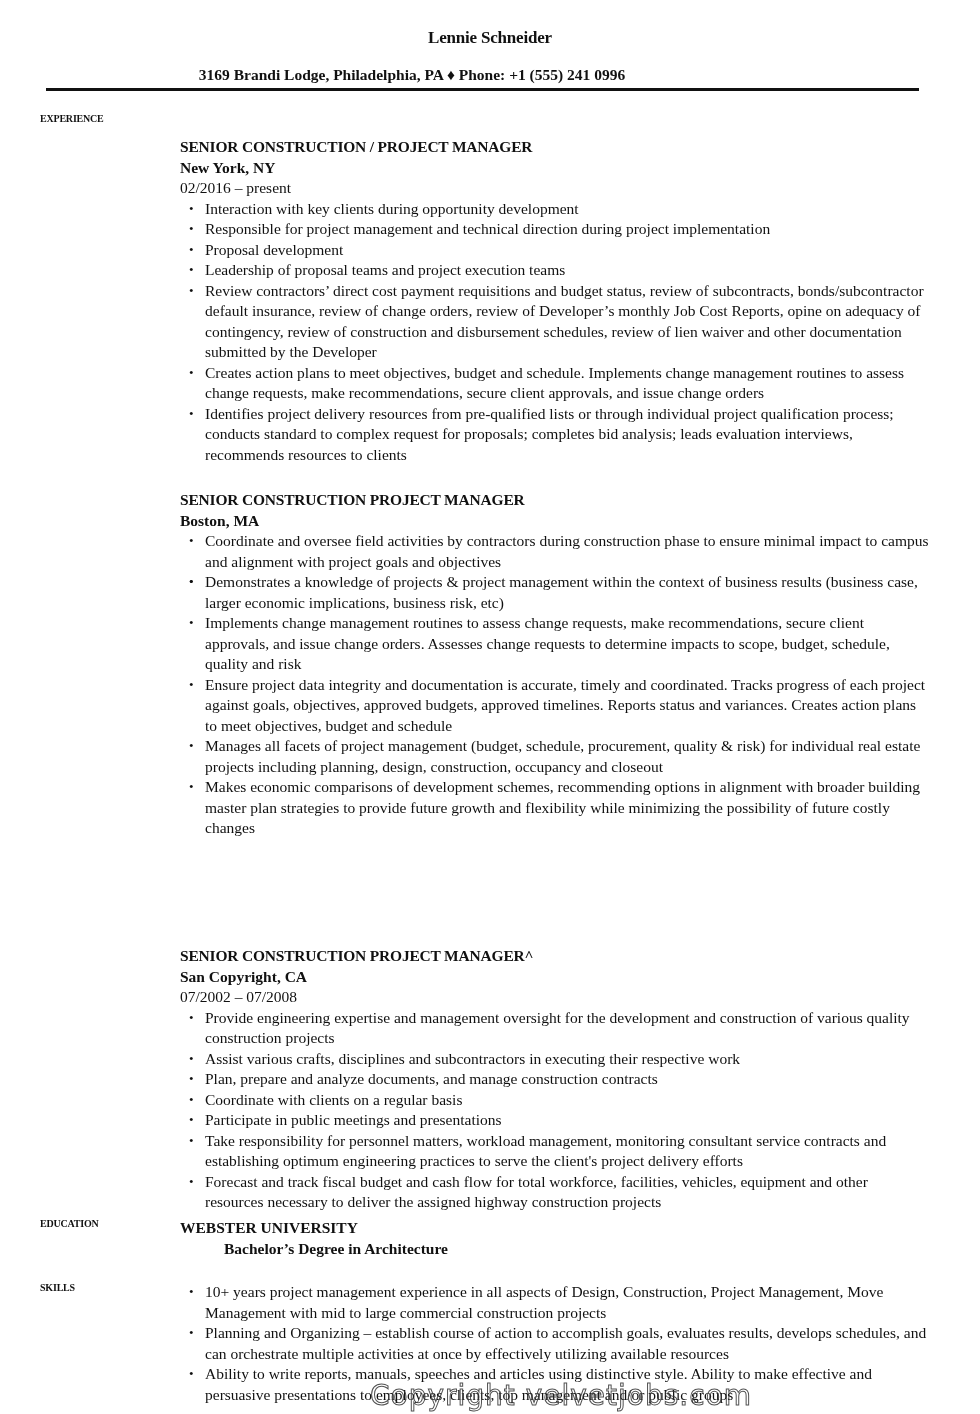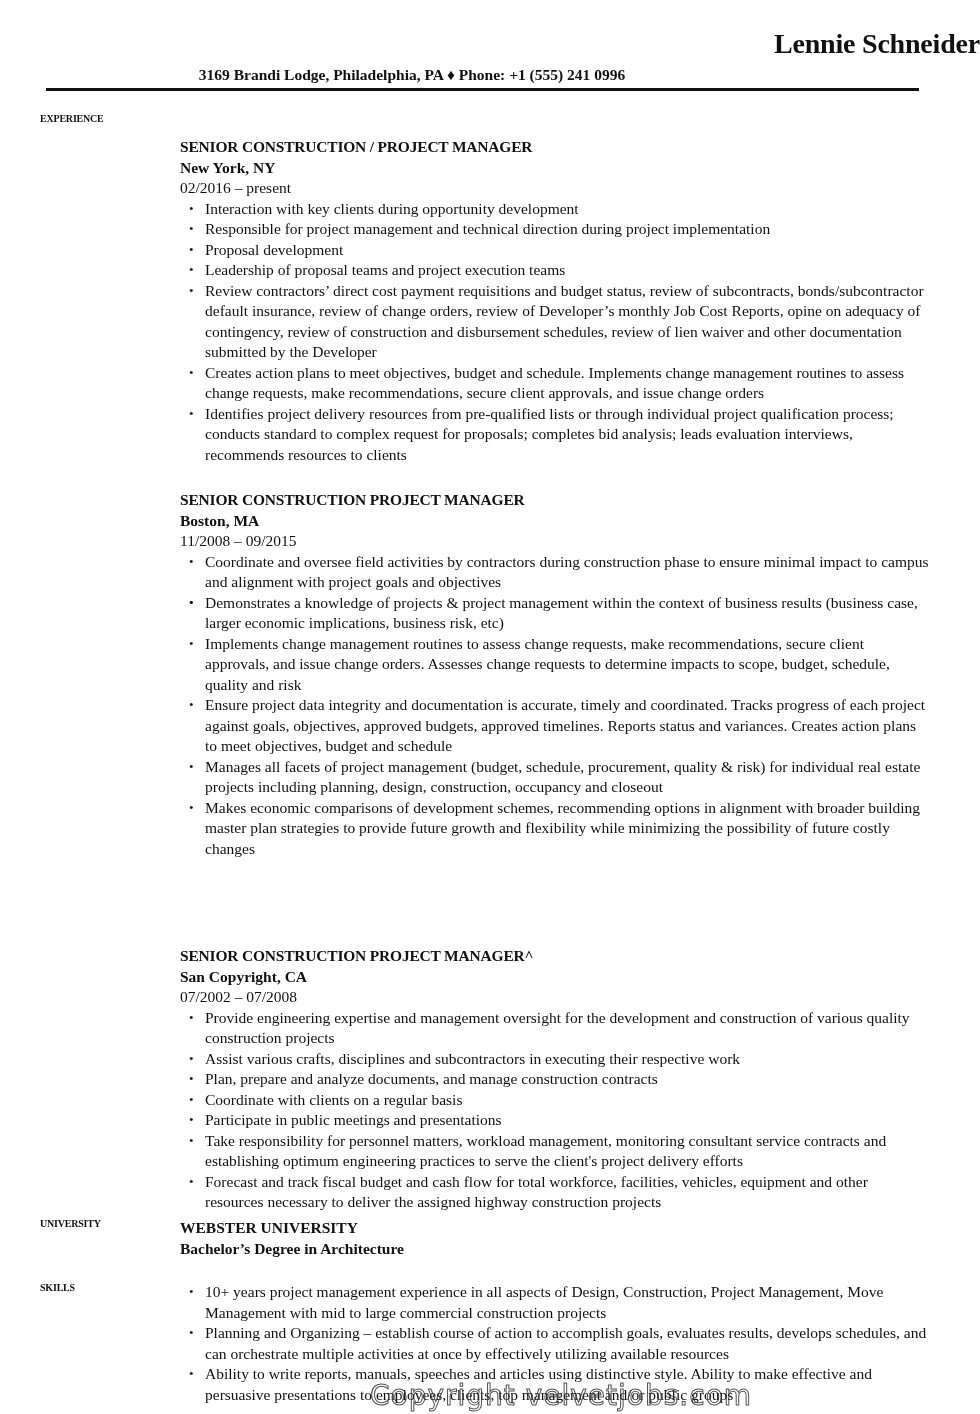--- a/index.html
+++ b/index.html
@@ -2,22 +2,22 @@
 <html><head>
 <meta charset="utf-8">
 <style>
   html, body { margin: 0; padding: 0; background: #ffffff; }
   body {
     width: 980px; height: 1414px; overflow: hidden; position: relative;
     font-family: "Liberation Serif", "DejaVu Serif", serif;
     color: #111111;
   }
   .name {
-    position: absolute; top: 28px; left: 0; width: 980px; text-align: right;
-    font-size: 28px; font-weight: bold; letter-spacing: -0.2px;
+    position: absolute; top: 28px; left: 0; width: 980px; text-align: center;
+    font-size: 17px; font-weight: bold; letter-spacing: -0.2px;
   }
   .contact {
     position: absolute; top: 66px; left: 0; width: 824px; text-align: center;
     font-size: 15.5px; font-weight: bold;
   }
   .rule {
     position: absolute; top: 88px; left: 46px; width: 873px; height: 3px; background: #111;
   }
   .section-label {
     position: absolute; left: 40px; font-size: 10px; font-weight: bold; letter-spacing: -0.2px;
@@ -25,21 +25,21 @@
   .col { position: absolute; left: 180px; width: 750px; font-size: 15.5px; line-height: 20.5px; }
   .job-title { font-weight: bold; text-transform: none; letter-spacing: -0.2px; margin-top: 24px; }
   .job-loc { font-weight: bold; }
   .job-dates { }
   ul { margin: 0; padding: 0 0 0 25px; list-style: none; }
   li { position: relative; padding-left: 0; }
   li .bullet {
     position: absolute; left: -16px; top: 0; font-size: 13px;
   }
   .school { font-weight: bold; }
-  .degree { font-weight: bold; }
+  .degree { font-weight: bold; margin-left: 44px; }
   .watermark {
     position: absolute; left: 330px; top: 1379px; font-size: 28px; color: transparent;
     -webkit-text-stroke: 1px #333; font-family: "DejaVu Sans", sans-serif; letter-spacing: 1px;
     white-space: nowrap; opacity: 0.85; margin-left: 40px;
   }
 </style>
 </head>
 <body>
 
 <div class="name">Lennie Schneider</div>
@@ -59,21 +59,20 @@
       <li><span class="bullet">•</span><span>Leadership of proposal teams and project execution teams</span></li>
       <li><span class="bullet">•</span><span>Review contractors’ direct cost payment requisitions and budget status, review of subcontracts, bonds/subcontractor default insurance, review of change orders, review of Developer’s monthly Job Cost Reports, opine on adequacy of contingency, review of construction and disbursement schedules, review of lien waiver and other documentation submitted by the Developer</span></li>
       <li><span class="bullet">•</span><span>Creates action plans to meet objectives, budget and schedule. Implements change management routines to assess change requests, make recommendations, secure client approvals, and issue change orders</span></li>
       <li><span class="bullet">•</span><span>Identifies project delivery resources from pre-qualified lists or through individual project qualification process; conducts standard to complex request for proposals; completes bid analysis; leads evaluation interviews, recommends resources to clients</span></li>
     </ul>
 </div>
 
 <div class="col" style="top:466px">
   <div class="job-title">SENIOR CONSTRUCTION PROJECT MANAGER</div>
   <div class="job-loc">Boston, MA</div>
-  <div class="job-dates">11/2008 – 09/2015</div>
   <ul>
       <li><span class="bullet">•</span><span>Coordinate and oversee field activities by contractors during construction phase to ensure minimal impact to campus and alignment with project goals and objectives</span></li>
       <li><span class="bullet">•</span></li>
       <li><span class="bullet">•</span><span>Demonstrates a knowledge of projects &amp; project management within the context of business results (business case, larger economic implications, business risk, etc)</span></li>
       <li><span class="bullet">•</span><span>Implements change management routines to assess change requests, make recommendations, secure client approvals, and issue change orders. Assesses change requests to determine impacts to scope, budget, schedule, quality and risk</span></li>
       <li><span class="bullet">•</span><span>Ensure project data integrity and documentation is accurate, timely and coordinated. Tracks progress of each project against goals, objectives, approved budgets, approved timelines. Reports status and variances. Creates action plans to meet objectives, budget and schedule</span></li>
       <li><span class="bullet">•</span><span>Manages all facets of project management (budget, schedule, procurement, quality &amp; risk) for individual real estate projects including planning, design, construction, occupancy and closeout</span></li>
       <li><span class="bullet">•</span><span>Makes economic comparisons of development schemes, recommending options in alignment with broader building master plan strategies to provide future growth and flexibility while minimizing the possibility of future costly changes</span></li>
     </ul>
 </div>
@@ -86,21 +85,21 @@
       <li><span class="bullet">•</span><span>Provide engineering expertise and management oversight for the development and construction of various quality construction projects</span></li>
       <li><span class="bullet">•</span><span>Assist various crafts, disciplines and subcontractors in executing their respective work</span></li>
       <li><span class="bullet">•</span><span>Plan, prepare and analyze documents, and manage construction contracts</span></li>
       <li><span class="bullet">•</span><span>Coordinate with clients on a regular basis</span></li>
       <li><span class="bullet">•</span><span>Participate in public meetings and presentations</span></li>
       <li><span class="bullet">•</span><span>Take responsibility for personnel matters, workload management, monitoring consultant service contracts and establishing optimum engineering practices to serve the client's project delivery efforts</span></li>
       <li><span class="bullet">•</span><span>Forecast and track fiscal budget and cash flow for total workforce, facilities, vehicles, equipment and other resources necessary to deliver the assigned highway construction projects</span></li>
     </ul>
 </div>
 
-<div class="section-label" style="top:1218px">UNIVERSITY</div>
+<div class="section-label" style="top:1218px">EDUCATION</div>
 <div class="col" style="top:1218px">
   <div class="school">WEBSTER UNIVERSITY</div>
   <div class="degree">Bachelor’s Degree in Architecture</div>
 </div>
 
 <div class="section-label" style="top:1282px">SKILLS</div>
 <div class="col" style="top:1282px">
   <ul>
       <li><span class="bullet">•</span><span>10+ years project management experience in all aspects of Design, Construction, Project Management, Move Management with mid to large commercial construction projects</span></li>
       <li><span class="bullet">•</span><span>Planning and Organizing – establish course of action to accomplish goals, evaluates results, develops schedules, and can orchestrate multiple activities at once by effectively utilizing available resources</span></li>

